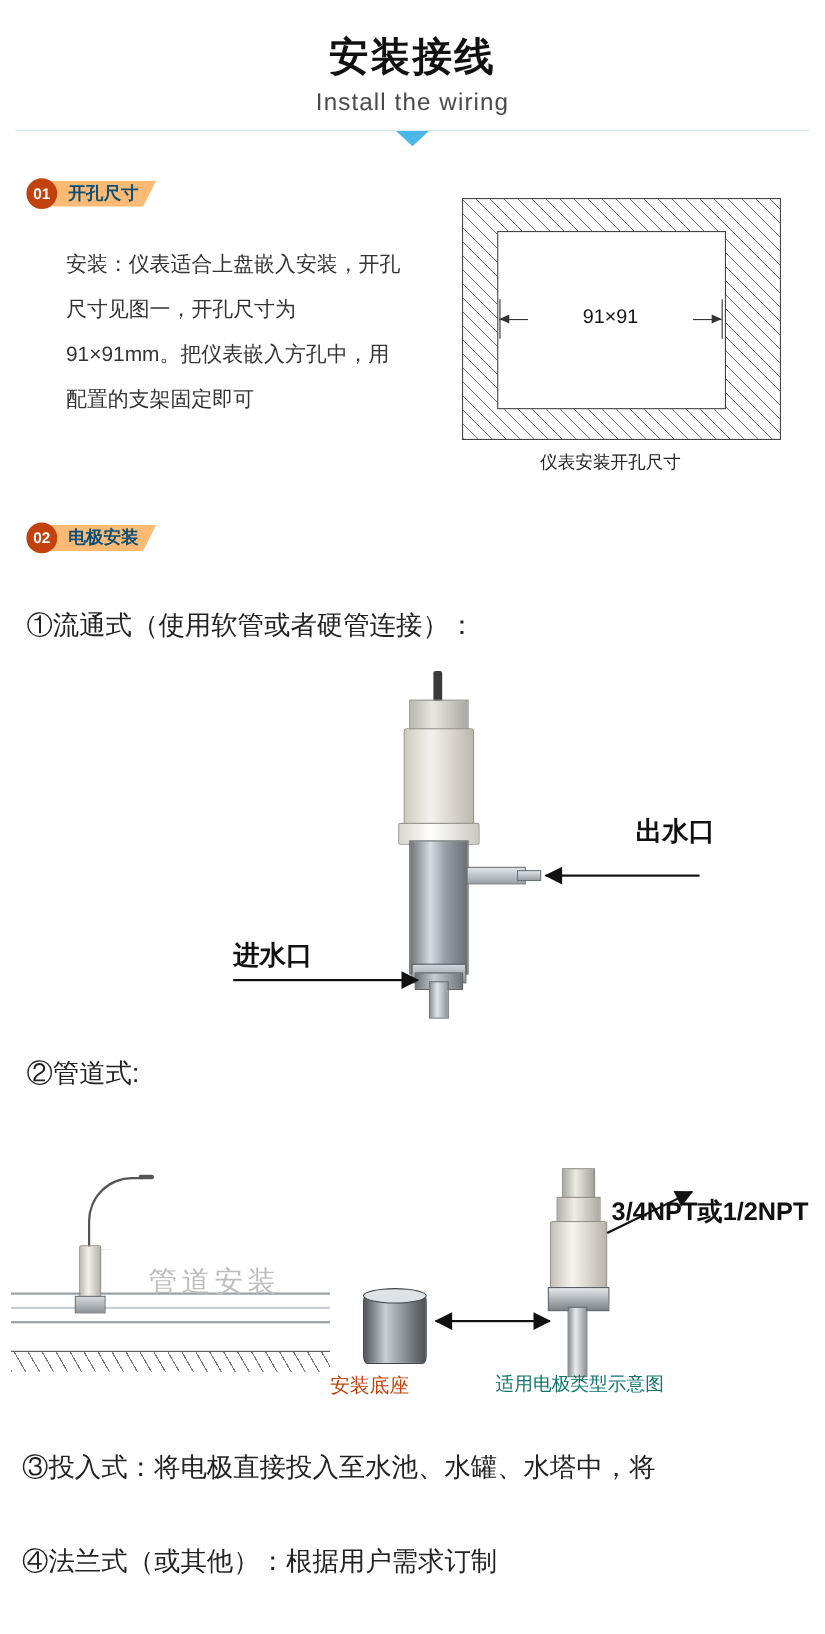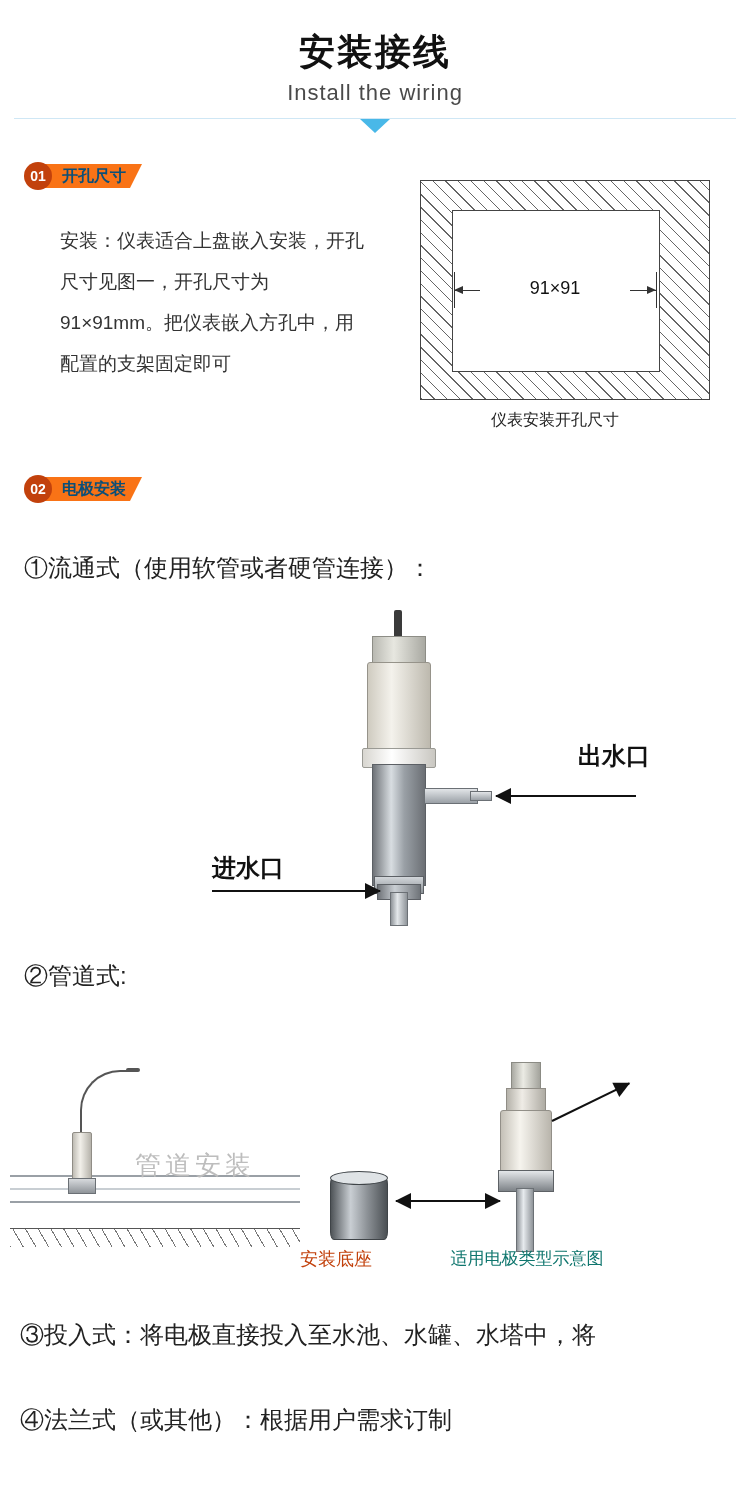--- a/index.html
+++ b/index.html
@@ -76,21 +76,21 @@
     align-items: center;
     justify-content: center;
     position: relative;
     z-index: 2;
   }
   .sec-tag .ribbon {
     position: relative;
     margin-left: -12px;
     height: 24px;
     padding: 0 16px 0 22px;
-    background: #f97316;
+    background: #fdba74;
     color: #0b4f78;
     font-size: 16px;
     font-weight: bold;
     display: flex;
     align-items: center;
     clip-path: polygon(0 0, 100% 0, calc(100% - 12px) 100%, 0 100%);
   }
 
   #sec1 { top: 162px; left: 24px; }
   #sec2 { top: 475px; left: 24px; }
@@ -473,20 +473,21 @@
   <div class="base-ring"></div>
   <div class="dbl-arrow"></div>
 
   <div class="el2-cap"></div>
   <div class="el2-top"></div>
   <div class="el2-body"></div>
   <div class="el2-band"></div>
   <div class="el2-stem"></div>
 
   <div class="npt-arrow"></div>
+  <div class="npt-label">3/4NPT或1/2NPT</div>
 
   <div class="cap-base">安装底座</div>
   <div class="cap-type">适用电极类型示意图</div>
 </div>
 
 <div class="item3">
   <span>③投入式：将电极直接投入至水池、水罐、水塔中，将</span>
 </div>
 <div class="item4">④法兰式（或其他）：根据用户需求订制</div>
 

